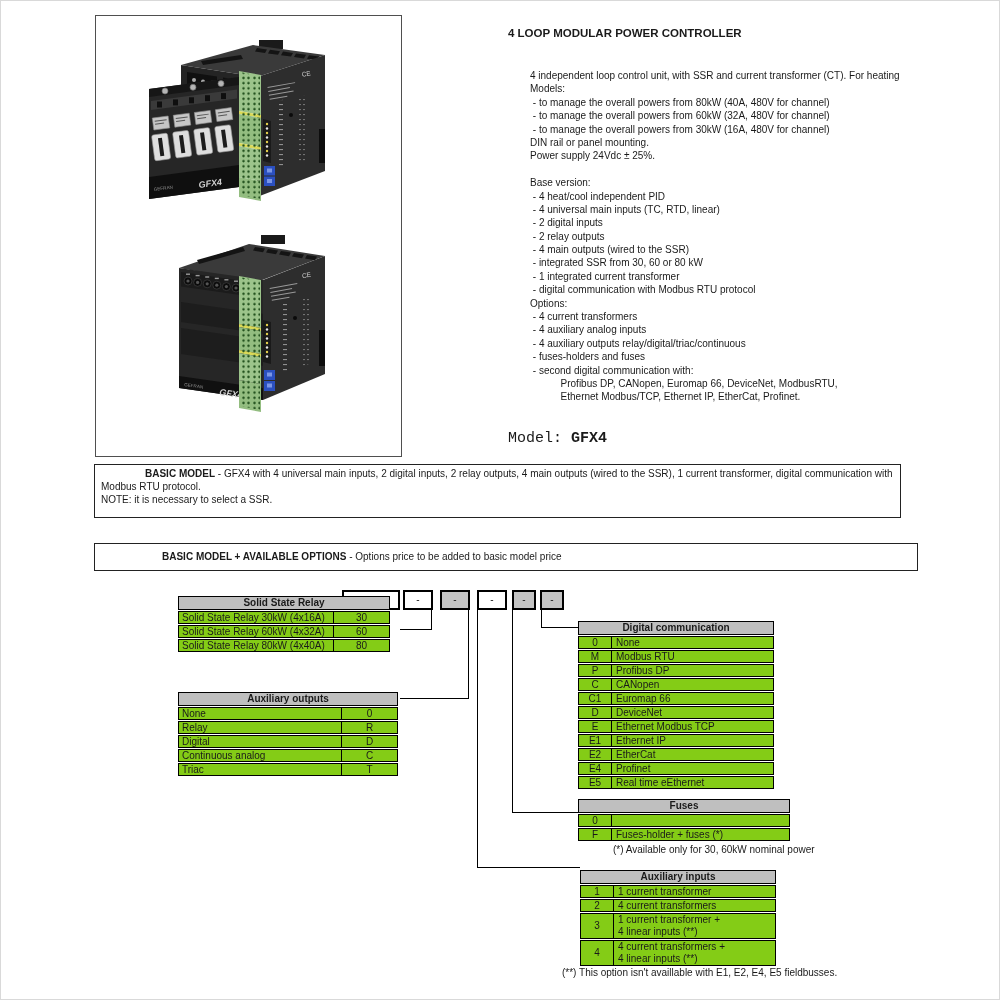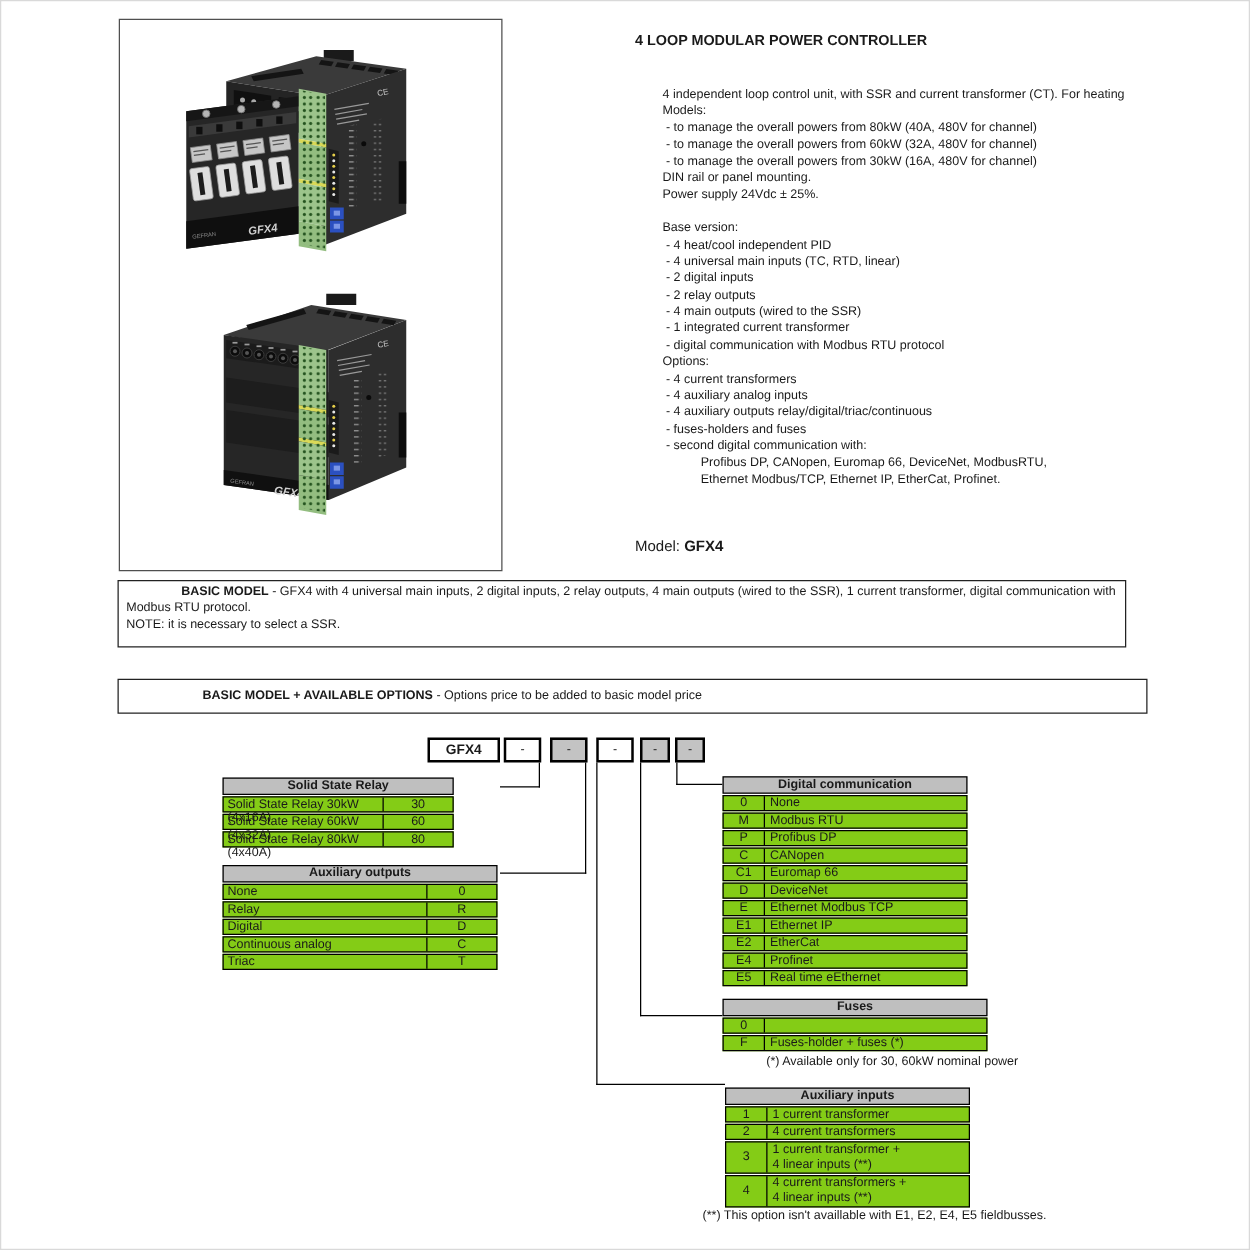--- a/index.html
+++ b/index.html
@@ -9,21 +9,21 @@
   .abs{position:absolute;}
 
   
   .photo-box{position:absolute;left:95px;top:15px;width:305px;height:440px;
              border:1px solid #4f4f4f;background:#fff;}
 
   
   .title{position:absolute;left:508px;top:27px;font-size:11.5px;font-weight:bold;white-space:pre;}
   .desc{position:absolute;left:508px;top:69px;width:440px;}
   .desc div{height:13.4px;line-height:13.4px;font-size:10px;white-space:pre;margin-left:22px;}
-  .model-line{position:absolute;left:508px;top:430px;font-size:12px;white-space:pre;}
+  .model-line{position:absolute;left:508px;top:430px;font-size:15px;white-space:pre;font-family:Liberation Mono, monospace;}
   .model-line b{font-weight:bold;}
 
   
   .banner{position:absolute;left:94px;width:793px;border:1px solid #222;background:#fff;
           font-size:10px;line-height:12.8px;padding:3px 6px;}
   .banner b{font-weight:bold;margin-left:44px;}
   .banner.b1{top:464px;height:46px;}
   .banner.b2{top:543px;height:16px;padding-top:7px;padding-left:23px;}
 
   
@@ -300,20 +300,21 @@
     <div> - to manage the overall powers from 30kW (16A, 480V for channel)</div>
     <div>DIN rail or panel mounting.</div>
     <div>Power supply 24Vdc ± 25%.</div>
     <div></div>
     <div>Base version:</div>
     <div> - 4 heat/cool independent PID</div>
     <div> - 4 universal main inputs (TC, RTD, linear)</div>
     <div> - 2 digital inputs</div>
     <div> - 2 relay outputs</div>
     <div> - 4 main outputs (wired to the SSR)</div>
+    <div> - integrated SSR from 30, 60 or 80 kW</div>
     <div> - 1 integrated current transformer</div>
     <div> - digital communication with Modbus RTU protocol</div>
     <div>Options:</div>
     <div> - 4 current transformers</div>
     <div> - 4 auxiliary analog inputs</div>
     <div> - 4 auxiliary outputs relay/digital/triac/continuous</div>
     <div> - fuses-holders and fuses</div>
     <div> - second digital communication with:</div>
     <div>           Profibus DP, CANopen, Euromap 66, DeviceNet, ModbusRTU,</div>
     <div>           Ethernet Modbus/TCP, Ethernet IP, EtherCat, Profinet.</div>
@@ -339,21 +340,21 @@
   <div class="ln" style="left:400px;top:629px;width:32px;height:1px;"></div>
   <div class="ln" style="left:468px;top:610px;width:1px;height:89px;"></div>
   <div class="ln" style="left:400px;top:698px;width:69px;height:1px;"></div>
   <div class="ln" style="left:477px;top:610px;width:1px;height:258px;"></div>
   <div class="ln" style="left:477px;top:867px;width:103px;height:1px;"></div>
   <div class="ln" style="left:512px;top:610px;width:1px;height:203px;"></div>
   <div class="ln" style="left:512px;top:812px;width:66px;height:1px;"></div>
   <div class="ln" style="left:541px;top:610px;width:1px;height:18px;"></div>
   <div class="ln" style="left:541px;top:627px;width:37px;height:1px;"></div>
 
-  <div class="otable lt" style="left:178px;top:622px;width:185px;">
+  <div class="otable lt" style="left:178px;top:596px;width:212px;">
     <div class="thead">Solid State Relay</div>
     <div class="trow">
         <div class="cell lbl">Solid State Relay 30kW (4x16A)</div>
         <div class="cell code">30</div>
       </div>
     <div class="trow">
         <div class="cell lbl">Solid State Relay 60kW (4x32A)</div>
         <div class="cell code">60</div>
       </div>
     <div class="trow">

